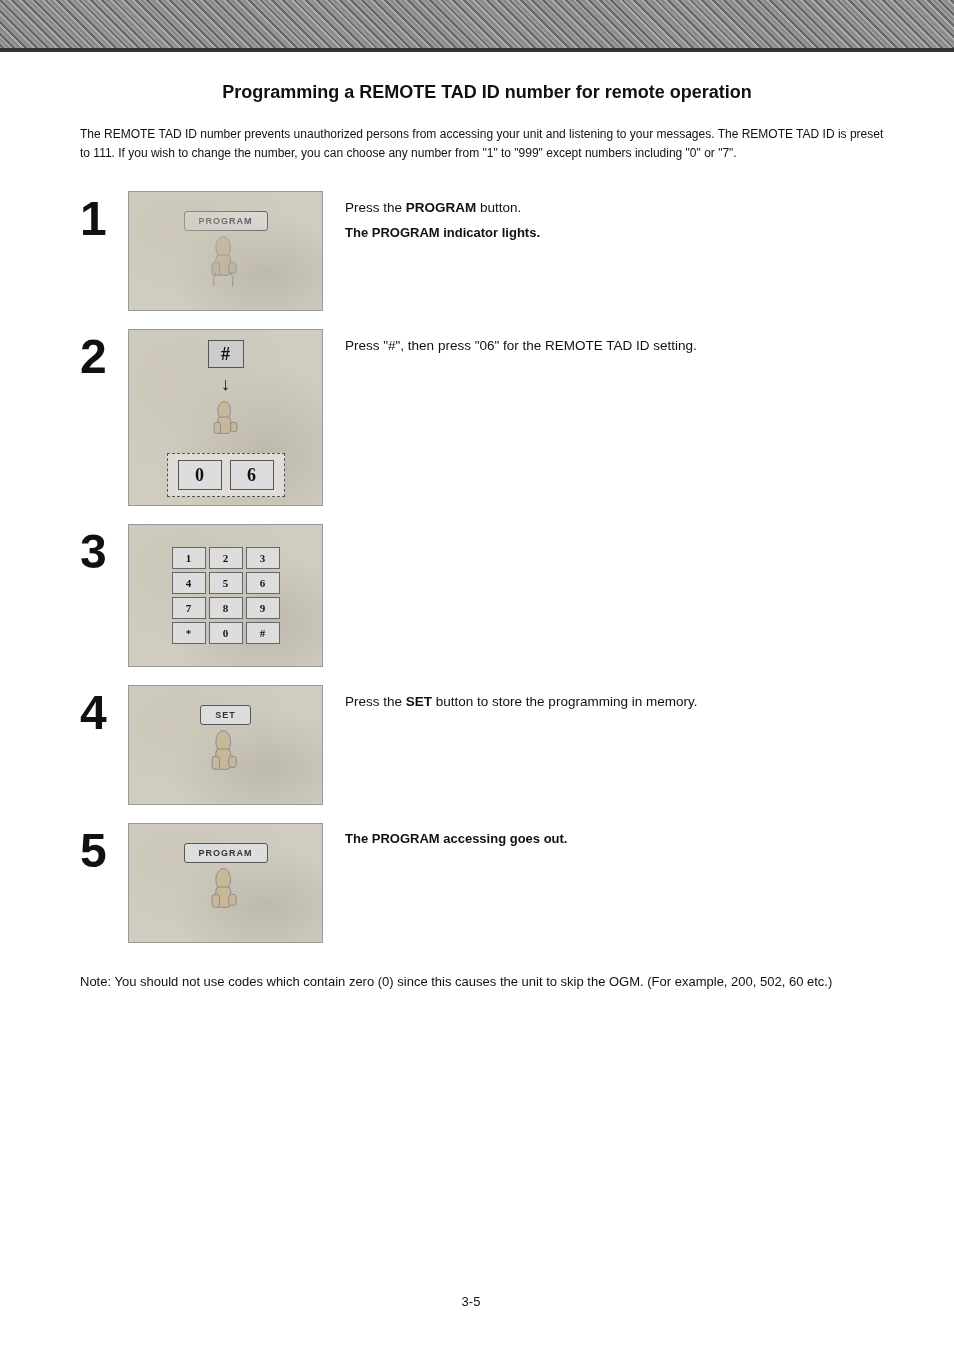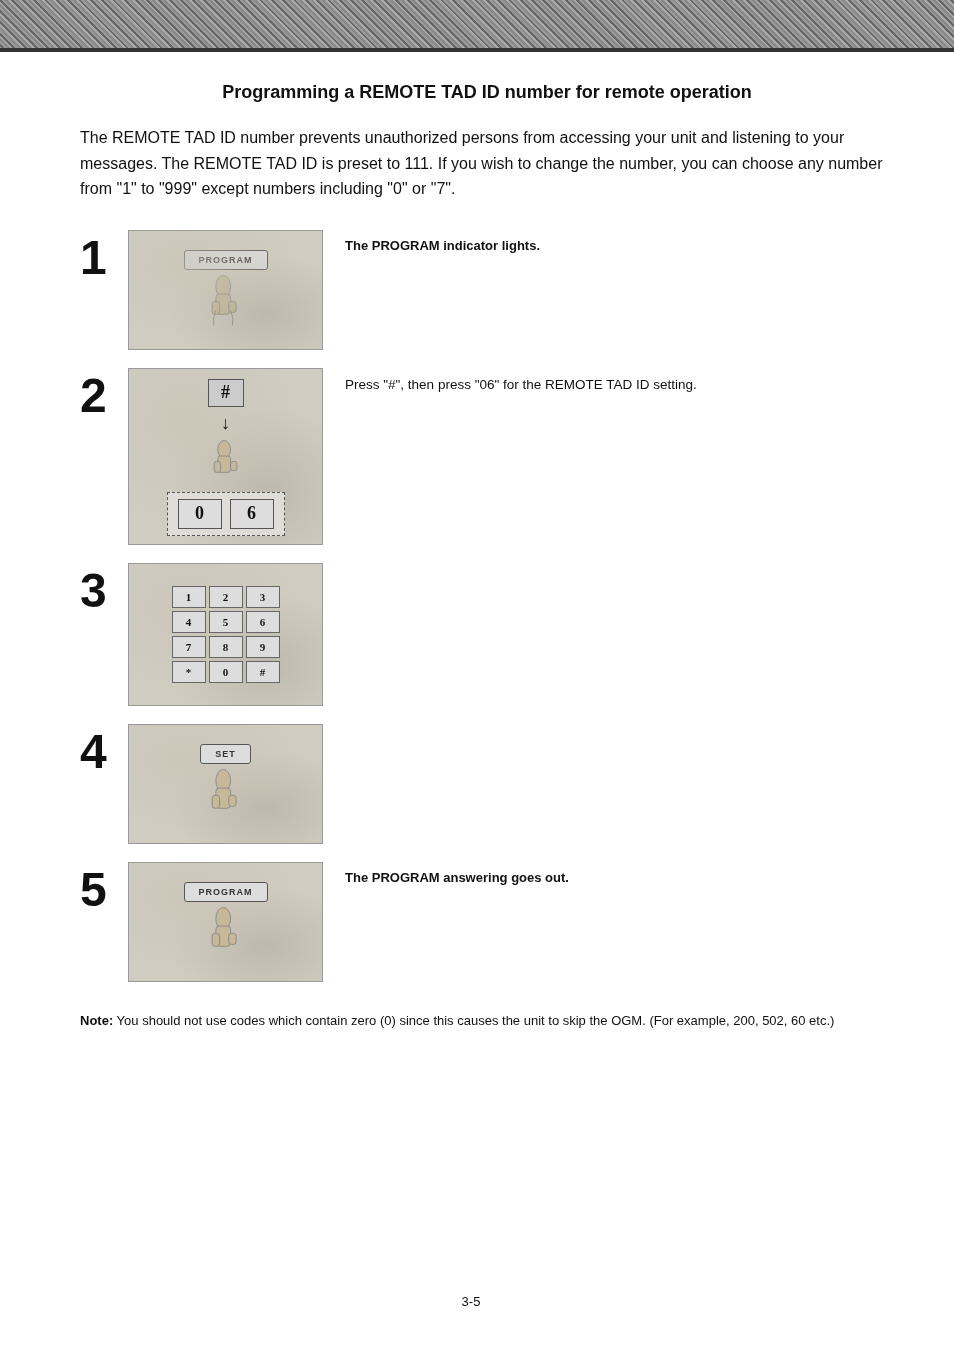--- a/index.html
+++ b/index.html
@@ -51,21 +51,21 @@
     .page-title {
       font-size: 18px;
       font-weight: bold;
       text-align: center;
       margin-bottom: 22px;
       margin-top: 10px;
       font-family: Arial, sans-serif;
     }
 
     .intro-text {
-      font-size: 16px;
+      font-size: 12px;
       line-height: 1.6;
       margin-bottom: 28px;
       font-family: Arial, sans-serif;
     }
 
     .steps-container {
       display: flex;
       flex-direction: column;
       gap: 18px;
     }
@@ -213,21 +213,21 @@
     }
 
     .note-section {
       margin-top: 28px;
       font-size: 13px;
       line-height: 1.65;
       font-family: Arial, sans-serif;
     }
 
     .note-label {
-      font-weight: bold;
+      font-weight: normal;
     }
 
     .page-footer {
       position: absolute;
       bottom: 40px;
       left: 0;
       right: 12px;
       display: flex;
       justify-content: center;
       align-items: center;
@@ -308,20 +308,23 @@
               <ellipse cx="22" cy="18" rx="8" ry="12" fill="#c8b89a" stroke="#888" stroke-width="1"></ellipse>
               <rect x="14" y="26" width="16" height="22" rx="4" fill="#c8b89a" stroke="#888" stroke-width="1"></rect>
               <rect x="10" y="34" width="8" height="14" rx="3" fill="#c8b89a" stroke="#888" stroke-width="1"></rect>
               <rect x="28" y="34" width="8" height="12" rx="3" fill="#c8b89a" stroke="#888" stroke-width="1"></rect>
               <path d="M14 44 Q10 52 12 60" stroke="#888" stroke-width="1" fill="none"></path>
               <path d="M30 44 Q34 52 32 60" stroke="#888" stroke-width="1" fill="none"></path>
             </svg>
           </div>
         </div>
         <div class="step-text">
+          <div class="action">
+            Press the <strong>PROGRAM</strong> button.
+          </div>
           <div class="sub-text">The PROGRAM indicator lights.</div>
         </div>
       </div>
 
       <div class="step-row">
         <div class="step-number">2</div>
         <div class="step-image step2-image" style="min-height:140px; justify-content:flex-start; padding-top:10px;">
           <div class="img-texture"></div>
           <div style="display:flex; flex-direction:column; align-items:center; width:100%; position:relative; z-index:1;">
             <div class="step2-top">
@@ -377,38 +380,43 @@
           <div class="img-wrapper" style="position:relative; z-index:1;">
             <div class="btn-visual">SET</div>
             <svg class="finger-svg" viewBox="0 0 50 65" fill="none">
               <ellipse cx="22" cy="18" rx="8" ry="12" fill="#c8b89a" stroke="#888" stroke-width="1"></ellipse>
               <rect x="14" y="26" width="16" height="22" rx="4" fill="#c8b89a" stroke="#888" stroke-width="1"></rect>
               <rect x="10" y="34" width="8" height="14" rx="3" fill="#c8b89a" stroke="#888" stroke-width="1"></rect>
               <rect x="28" y="34" width="8" height="12" rx="3" fill="#c8b89a" stroke="#888" stroke-width="1"></rect>
             </svg>
           </div>
         </div>
+        <div class="step-text">
+          <div class="action">
+            Press the <strong>SET</strong> button to store the programming in memory.
+          </div>
+        </div>
       </div>
 
       <div class="step-row">
         <div class="step-number">5</div>
         <div class="step-image step5-image">
           <div class="img-texture"></div>
           <div class="img-wrapper" style="position:relative; z-index:1;">
             <div class="btn-visual">PROGRAM</div>
             <svg class="finger-svg" viewBox="0 0 50 65" fill="none">
               <ellipse cx="22" cy="18" rx="8" ry="12" fill="#c8b89a" stroke="#888" stroke-width="1"></ellipse>
               <rect x="14" y="26" width="16" height="22" rx="4" fill="#c8b89a" stroke="#888" stroke-width="1"></rect>
               <rect x="10" y="34" width="8" height="14" rx="3" fill="#c8b89a" stroke="#888" stroke-width="1"></rect>
               <rect x="28" y="34" width="8" height="12" rx="3" fill="#c8b89a" stroke="#888" stroke-width="1"></rect>
             </svg>
           </div>
         </div>
         <div class="step-text">
-          <div class="sub-text">The PROGRAM answering goes out.</div>
+          <div class="sub-text">The PROGRAM accessing goes out.</div>
         </div>
       </div>
 
     </div>
 
     <div class="note-section">
       <span class="note-label">Note:</span>
       <span> You should not use codes which contain zero (0) since this causes the unit to skip the OGM. (For example, 200, 502, 60 etc.)</span>
       <br>
       <span style="display:inline-block; width:40px;"></span>

